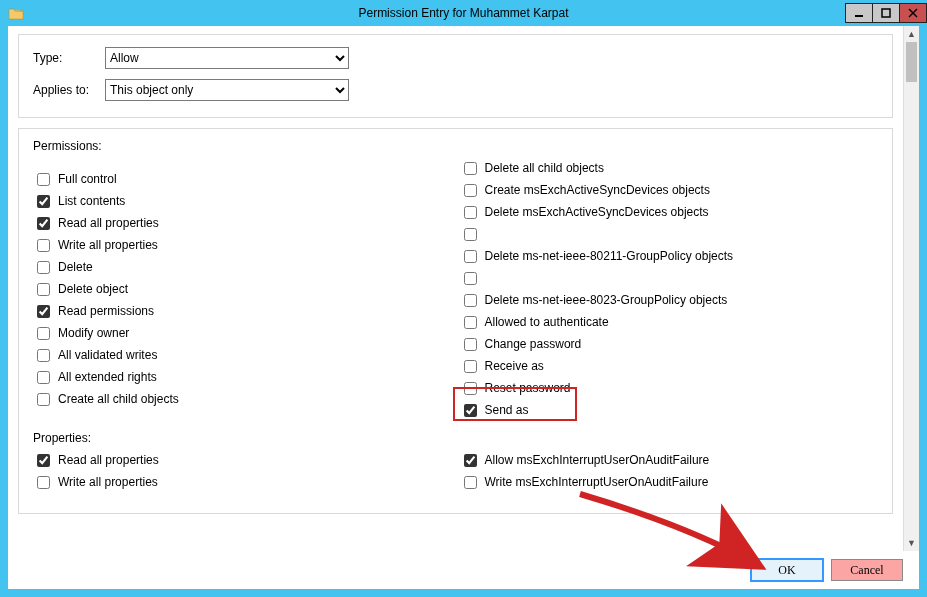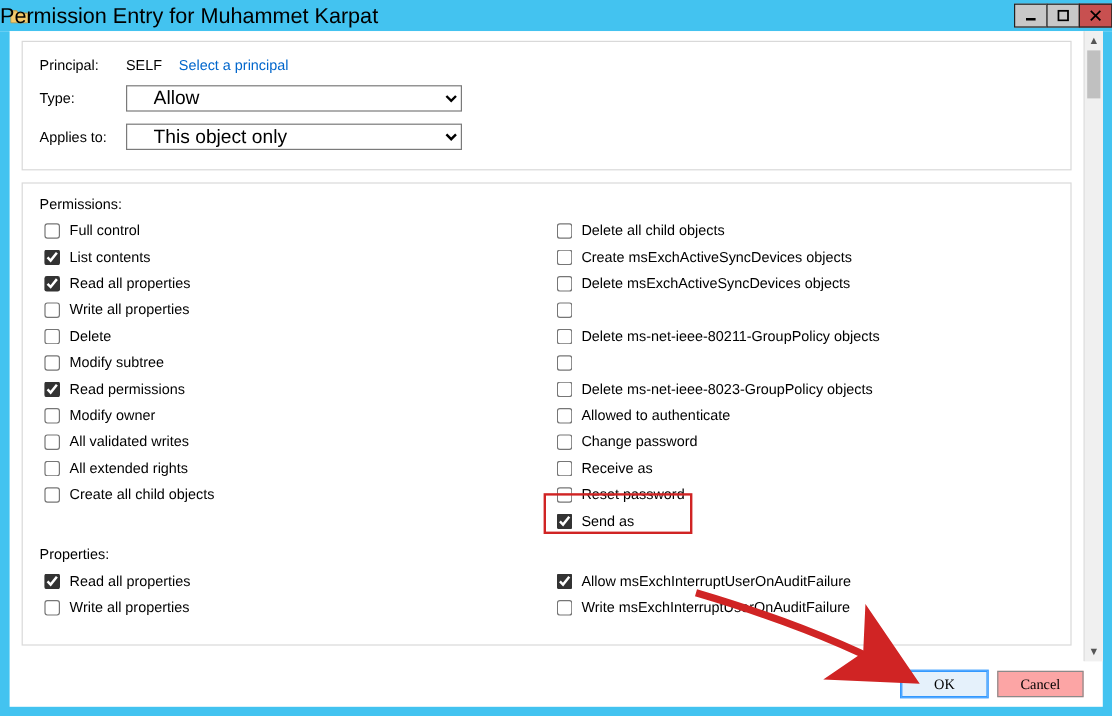--- a/index.html
+++ b/index.html
@@ -22,23 +22,23 @@
     position: relative;
   }
   .titlebar .icon-slot {
     width: 24px; height: 24px;
     display: flex; align-items:center; justify-content:center;
     margin-left:4px;
   }
   .titlebar .title {
     position:absolute;
     left:0; right:0;
-    text-align:left;
+    text-align:center;
     color:#000;
-    font-size:18px;
+    font-size:12px;
     pointer-events:none;
   }
   .win-controls {
     margin-left:auto;
     display:flex;
     height:20px;
   }
   .win-btn {
     width:28px; height:20px;
     border:1px solid #222;
@@ -97,38 +97,39 @@
     align-items:center;
     margin-bottom:10px;
   }
   .form-label {
     width:72px;
     color:#000;
   }
   .principal-value { margin-right:14px;}
   .link { color:#0066cc; cursor:pointer; }
   select.combo {
-    width:280px;
+    width:244px;
     height:22px;
     font-family:inherit;
-    font-size:16px;
+    font-size:12px;
     border:1px solid #7a7a7a;
     background:#fff;
-    padding:1px 18px;
+    padding:1px 0;
   }
   .panel.second {
     padding:10px 14px 4px 14px;
     height:386px;
     overflow:hidden;
   }
   .section-label { margin: 0 0 4px 0; }
   .perm-columns {
     display:flex;
     gap:12px;
     margin-left:4px;
+    align-items:center;
   }
   .perm-col { width:50%; }
   .perm-item {
     display:flex;
     align-items:center;
     height:22px;
     gap:4px;
     position:relative;
   }
   input[type=checkbox]{
@@ -197,25 +198,20 @@
         </svg>
       </div>
   </div>
 </div>
 
 <div class="outer-border">
   <div class="content-area">
 
     <div class="panel">
       <div class="form-row">
-        <span class="form-label">Principal:</span>
-        <span class="principal-value">SELF</span>
-        <span class="link">Select a principal</span>
-      </div>
-      <div class="form-row">
         <span class="form-label">Type:</span>
         <select class="combo">
           <option>Allow</option>
         </select>
       </div>
       <div class="form-row" style="margin-bottom:2px;">
         <span class="form-label">Applies to:</span>
         <select class="combo">
           <option>This object only</option>
         </select>
@@ -241,21 +237,21 @@
             <label class="perm-item">
               <input type="checkbox" style="">
               <span>Write all properties</span>
             </label>
             <label class="perm-item">
               <input type="checkbox" style="">
               <span>Delete</span>
             </label>
             <label class="perm-item">
               <input type="checkbox" style="">
-              <span>Modify subtree</span>
+              <span>Delete object</span>
             </label>
             <label class="perm-item">
               <input type="checkbox" checked="" style="">
               <span>Read permissions</span>
             </label>
             <label class="perm-item">
               <input type="checkbox" style="">
               <span>Modify owner</span>
             </label>
             <label class="perm-item">

